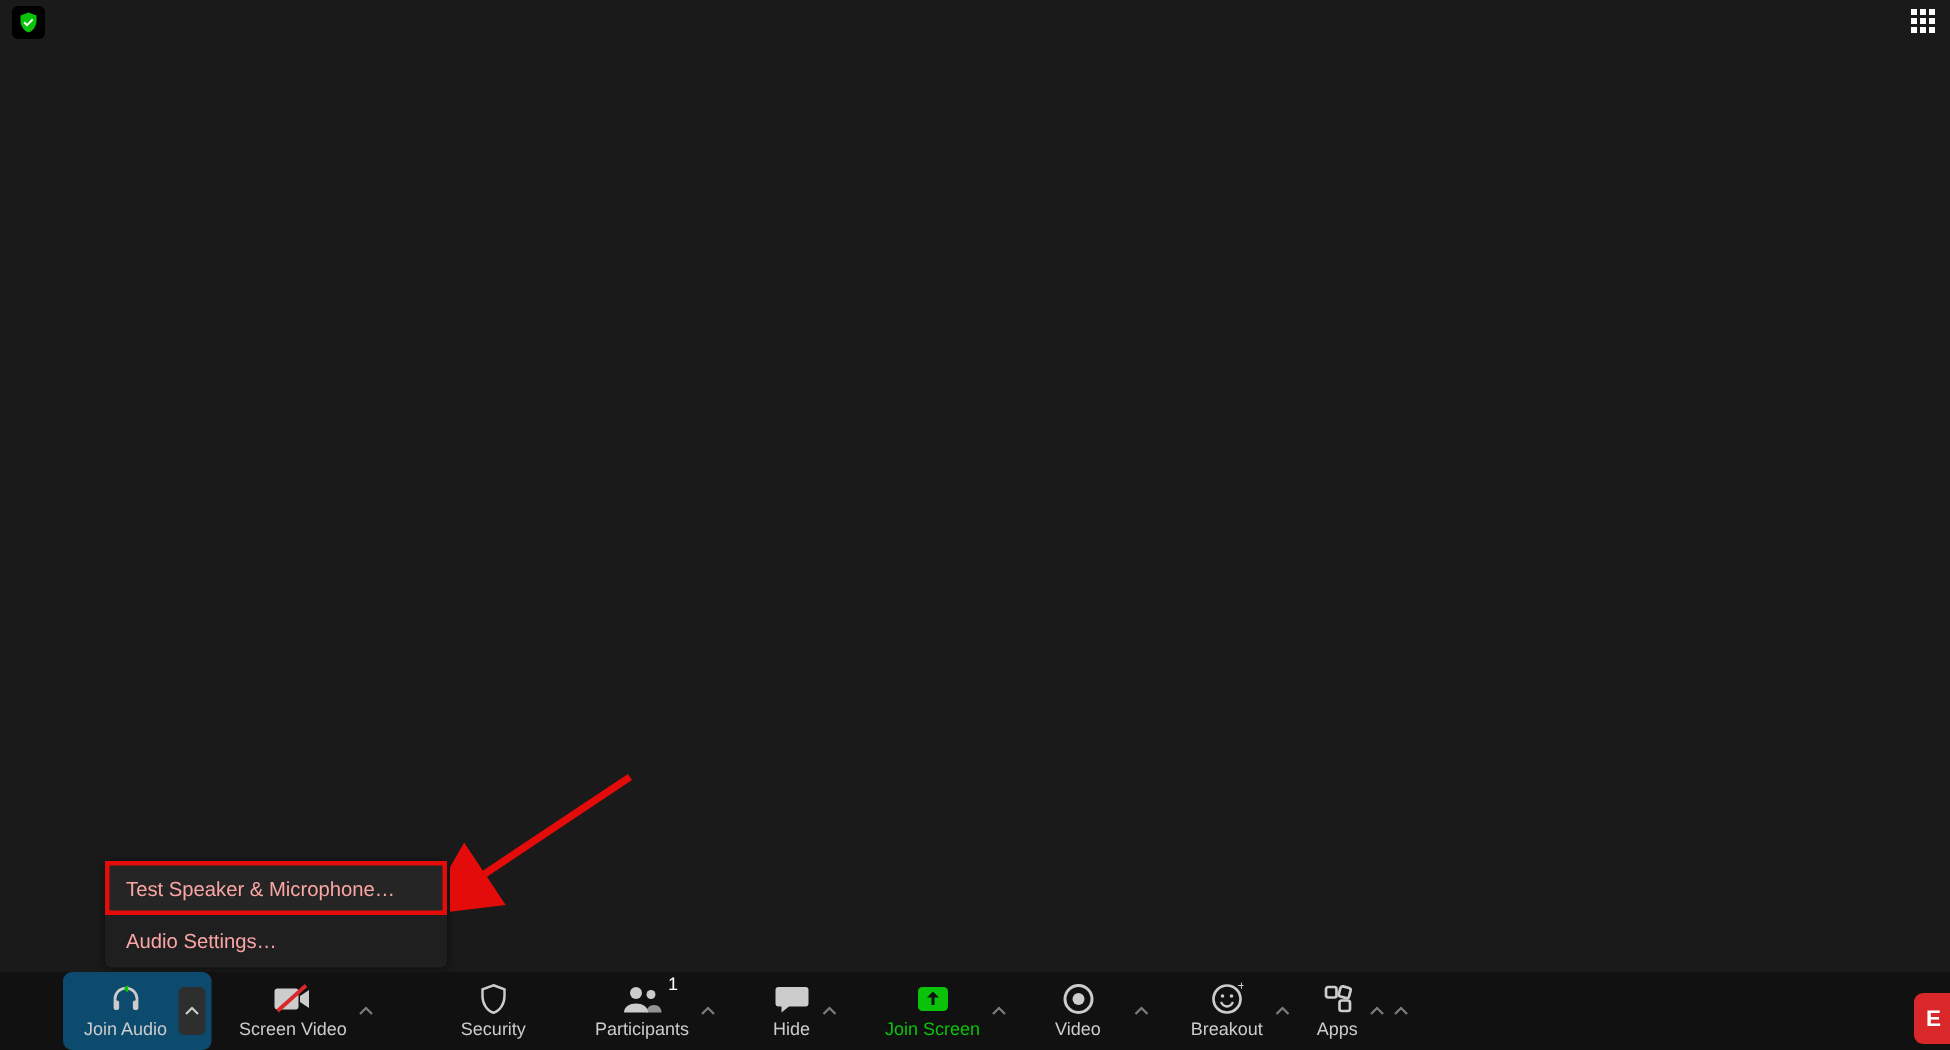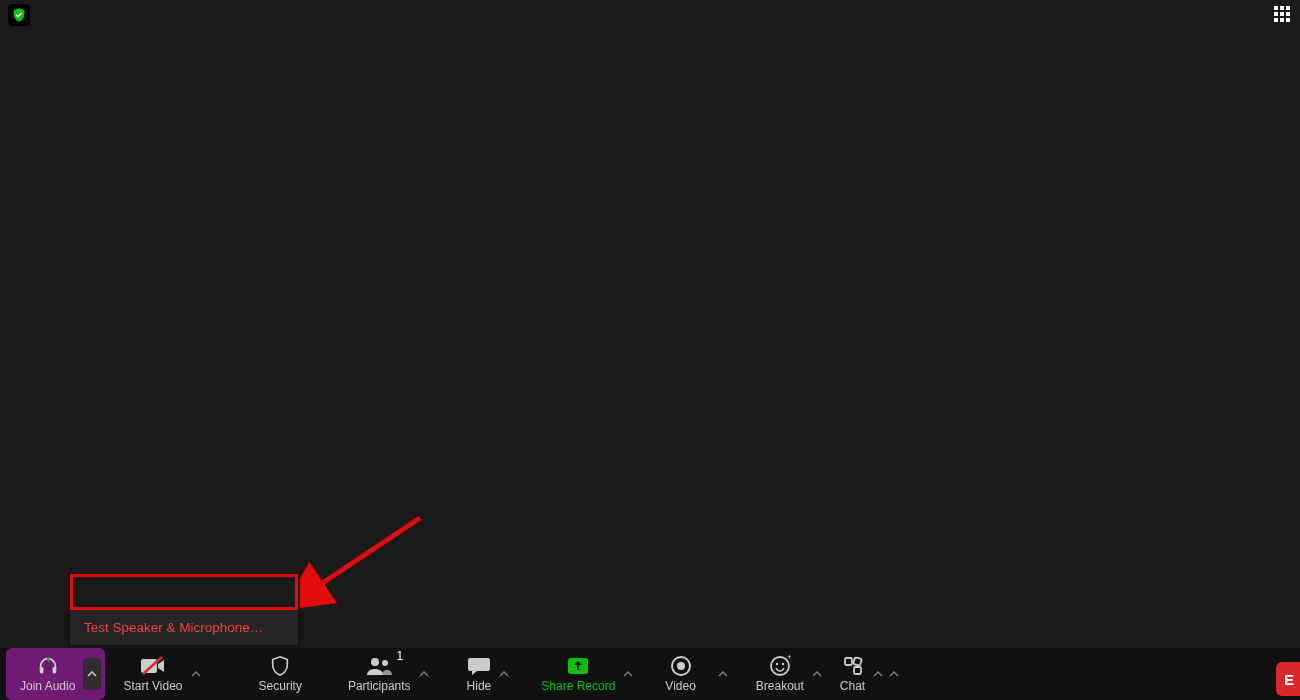--- a/index.html
+++ b/index.html
@@ -15,24 +15,24 @@
   .tb-item{display:flex;flex-direction:column;align-items:center;justify-content:center;height:52px;color:#ccc;font-size:12px;cursor:pointer;padding:0 10px;position:relative;}
   .tb-item .lbl{margin-top:2px;white-space:nowrap;}
   .tb-item.green .lbl{color:#0ac20a;}
   .tb-item .icon{height:22px;display:flex;align-items:center;justify-content:center;}
   .caret-btn{width:14px;height:14px;display:flex;align-items:center;justify-content:center;cursor:pointer;margin-left:-4px;margin-right:6px;opacity:.7;}
   .caret-btn svg{width:10px;height:10px;}
   .join-caret{width:18px;height:32px;background:#2e2e2e;border-radius:4px;display:flex;align-items:center;justify-content:center;margin-left:-2px;cursor:pointer;}
   .spacer{flex:1;}
   .end-btn{position:absolute;right:0;bottom:4px;height:34px;background:#d9272a;color:#fff;border-top-left-radius:6px;border-bottom-left-radius:6px;display:flex;align-items:center;padding:0 6px 0 8px;font-weight:bold;font-size:15px;}
   
-  .join-group{background:#701a75;border-radius:6px;padding:0 4px;display:flex;align-items:center;margin-right:8px;}
+  .join-group{background:#0c4a6e;border-radius:6px;padding:0 4px;display:flex;align-items:center;margin-right:8px;margin-left:36px;}
   
   .menu{position:absolute;left:70px;bottom:55px;width:228px;background:#1f1f1f;border-radius:4px;box-shadow:0 0 6px rgba(0,0,0,.6);overflow:visible;}
-  .menu-item{padding:10px 14px;font-size:13.5px;color:#ef4444;cursor:pointer;}
+  .menu-item{padding:10px 14px;font-size:13.5px;color:#fca5a5;cursor:pointer;}
   .menu-item.hl{background:#252525;}
   .highlight-box{position:absolute;left:70px;bottom:90px;width:228px;height:36px;border:3px solid #e40b0b;box-sizing:border-box;pointer-events:none;}
   
   .arrow{position:absolute;left:300px;bottom:92px;pointer-events:none;}
   .badge{position:absolute;top:-4px;right:-6px;font-size:12px;color:#fff;}
   svg{display:block;}
 </style>
 </head>
 <body>
 
@@ -54,20 +54,21 @@
       <span></span>
       <span></span>
     <span></span>
       <span></span>
       <span></span>
   </div>
 </div>
 
 <div class="menu">
   <div class="menu-item hl">Test Speaker &amp; Microphone…</div>
+  <div class="menu-item">Audio Settings…</div>
 </div>
 <div class="highlight-box"></div>
 
 <svg class="arrow" width="140" height="100" viewBox="0 0 140 100">
   <defs>
       <marker id="ah" markerWidth="12" markerHeight="12" refX="2" refY="5" orient="auto">
         <path d="M0,0 L10,5 L0,10 z" fill="#e40b0b"></path>
       </marker>
     </defs>
   <line x1="120" y1="10" x2="15" y2="80" stroke="#e40b0b" stroke-width="5" marker-end="url(#ah)"></line>
@@ -95,21 +96,21 @@
   </div>
 
   <div class="tb-item">
     <div class="icon">
       <svg width="26" height="20" viewBox="0 0 26 20">
           <rect x="1" y="3" width="16" height="14" rx="2" fill="#ccc"></rect>
           <path d="M18 8l6-4v12l-6-4z" fill="#ccc"></path>
           <line x1="3" y1="18" x2="22" y2="1" stroke="#d9272a" stroke-width="2.5"></line>
         </svg>
     </div>
-    <span class="lbl">Start Video</span>
+    <span class="lbl">Screen Video</span>
   </div>
   <div class="caret-btn">
       <svg viewBox="0 0 10 10">
         <path d="M1 7l4-4 4 4" stroke="#aaa" stroke-width="1.5" fill="none"></path>
       </svg>
     </div>
 
   <div style="width:40px"></div>
 
   <div class="tb-item">
@@ -159,21 +160,21 @@
 
   <div style="width:14px"></div>
 
   <div class="tb-item green">
     <div class="icon">
       <svg width="24" height="20" viewBox="0 0 24 20">
           <rect x="2" y="2" width="20" height="16" rx="3" fill="#0ac20a"></rect>
           <path d="M12 5l4 4h-3v5h-2V9H8l4-4z" fill="#111"></path>
         </svg>
     </div>
-    <span class="lbl">Share Record</span>
+    <span class="lbl">Join Screen</span>
   </div>
   <div class="caret-btn">
       <svg viewBox="0 0 10 10">
         <path d="M1 7l4-4 4 4" stroke="#aaa" stroke-width="1.5" fill="none"></path>
       </svg>
     </div>
 
   <div style="width:14px"></div>
 
   <div class="tb-item">
@@ -216,21 +217,21 @@
     </div>
 
   <div class="tb-item">
     <div class="icon">
       <svg width="22" height="22" viewBox="0 0 22 22">
           <rect x="3" y="3" width="7" height="7" rx="1.5" fill="none" stroke="#ccc" stroke-width="1.8"></rect>
           <rect x="12" y="12" width="7" height="7" rx="1.5" fill="none" stroke="#ccc" stroke-width="1.8"></rect>
           <rect x="12" y="3" width="7" height="7" rx="1.5" fill="none" stroke="#ccc" stroke-width="1.8" transform="rotate(15 15.5 6.5)"></rect>
         </svg>
     </div>
-    <span class="lbl">Chat</span>
+    <span class="lbl">Apps</span>
   </div>
   <div class="caret-btn">
       <svg viewBox="0 0 10 10">
         <path d="M1 7l4-4 4 4" stroke="#aaa" stroke-width="1.5" fill="none"></path>
       </svg>
     </div>
 
   <div class="caret-btn">
       <svg viewBox="0 0 10 10">
         <path d="M1 7l4-4 4 4" stroke="#aaa" stroke-width="1.5" fill="none"></path>

